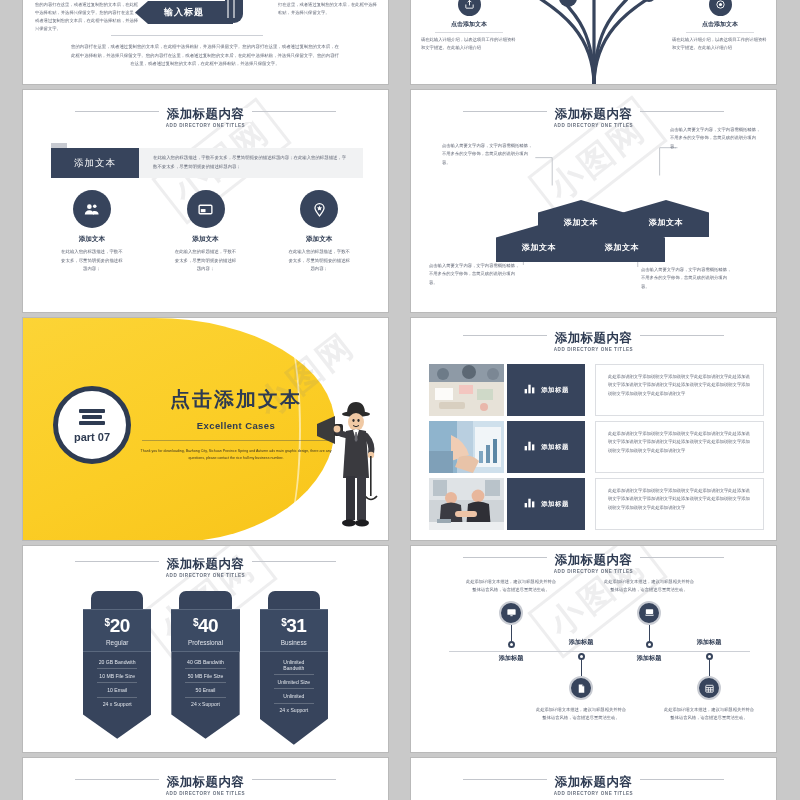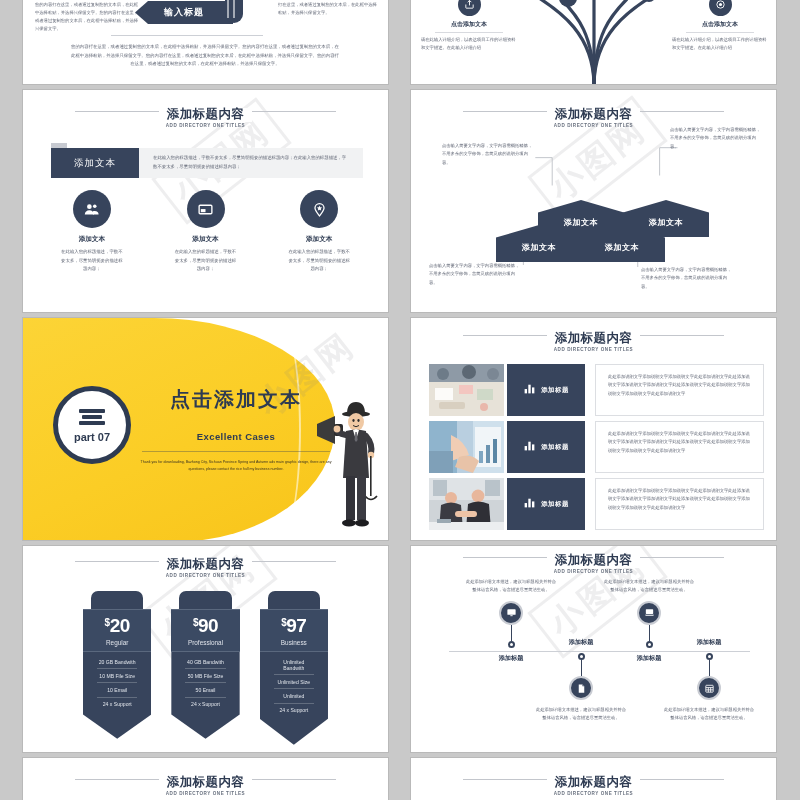--- a/index.html
+++ b/index.html
@@ -153,21 +153,21 @@
     display: flex; flex-direction: column; align-items: center; justify-content: center;
   }
   #s5 .badge .bars { width: 26px; }
   #s5 .badge .bars i { display:block; height:3.4px; background:#2e3b52; margin:2.6px 0; border-radius:1px; }
   #s5 .badge .bars i:nth-child(1){ width:100%; }
   #s5 .badge .bars i:nth-child(2){ width:78%; margin-left:11%; }
   #s5 .badge .bars i:nth-child(3){ width:100%; }
   #s5 .badge .pt { font-size: 11px; font-weight: bold; color: #2e3b52; margin-top: 4px; }
   #s5 .ttl { position: absolute; left: 113px; top: 68px; width: 200px; text-align: center; }
   #s5 .ttl .zh { font-size: 20px; font-weight: bold; color: #2e3b52; letter-spacing: 2px; }
-  #s5 .ttl .en { font-size: 9.5px; font-weight: bold; color: #2e3b52; margin-top: 18px; letter-spacing: .4px; }
+  #s5 .ttl .en { font-size: 9.5px; font-weight: bold; color: #2e3b52; margin-top: 7px; letter-spacing: .4px; }
   #s5 .ttl .line { height: 1px; background: rgba(46,59,82,.35); margin: 9px 6px 7px; }
   #s5 .ttl .sub { font-size: 3.6px; line-height: 1.95; color: #3c3421; }
   #s5 .man { position: absolute; right: 7px; bottom: 8px; width: 66px; height: 150px; }
 
   
   #s6 { left: 410px; top: 317px; width: 367px; height: 224px; }
   #s6 .hdr { top: 10px; }
   #s6 .rows { position: absolute; left: 18px; right: 12px; top: 46px; }
   #s6 .row { display: flex; align-items: stretch; height: 52px; margin-bottom: 5px; }
   #s6 .thumb { width: 75px; height: 52px; overflow: hidden; position: relative; }
@@ -591,37 +591,37 @@
             <div>10 MB File Size</div>
             <div>10 Email</div>
             <div>24 x Support</div>
           </div>
         </div>
 
         <div class="card">
           <div class="cap"></div>
           <div class="price-box">
             <div class="price">
-              <sup>$</sup><span>90</span>
+              <sup>$</sup><span>40</span>
             </div>
             <div class="plan">Professional</div>
           </div>
           <div class="feats">
             <div>40 GB Bandwith</div>
             <div>50 MB File Size</div>
             <div>50 Email</div>
             <div>24 x Support</div>
           </div>
         </div>
 
         <div class="card">
           <div class="cap"></div>
           <div class="price-box">
             <div class="price">
-              <sup>$</sup><span>97</span>
+              <sup>$</sup><span>31</span>
             </div>
             <div class="plan">Business</div>
           </div>
           <div class="feats">
             <div>Unlimited Bandwith</div>
             <div>Unlimited Size</div>
             <div>Unlimited</div>
             <div>24 x Support</div>
           </div>
         </div>

